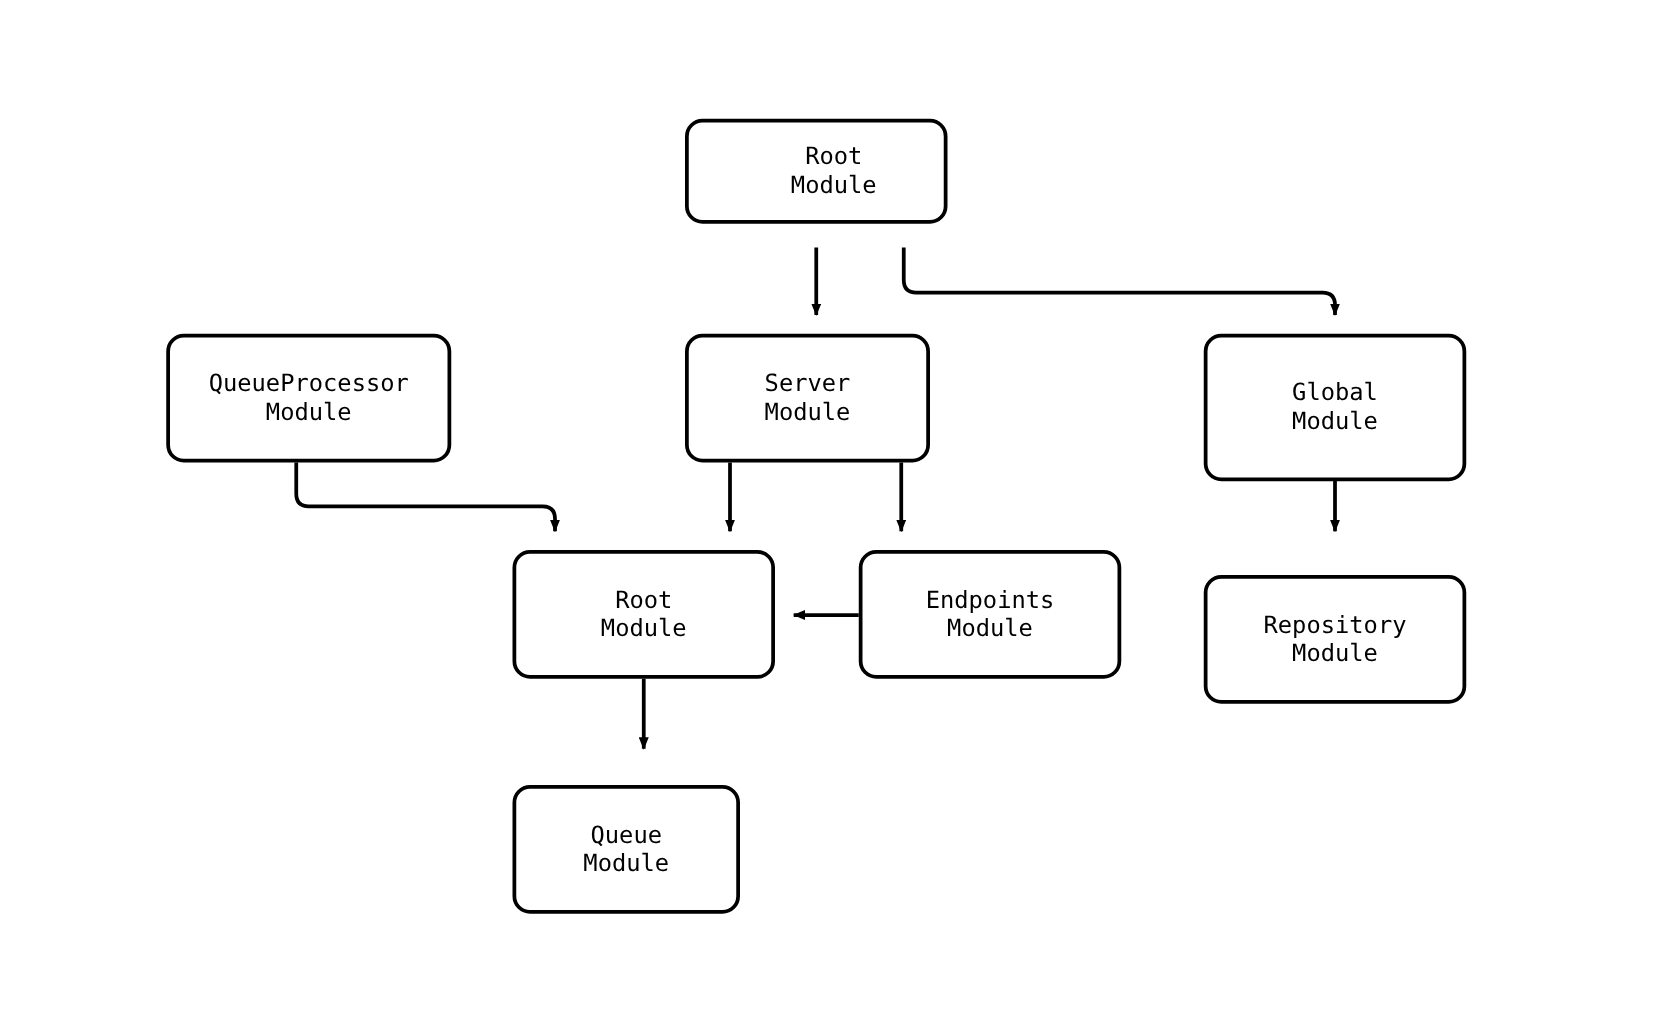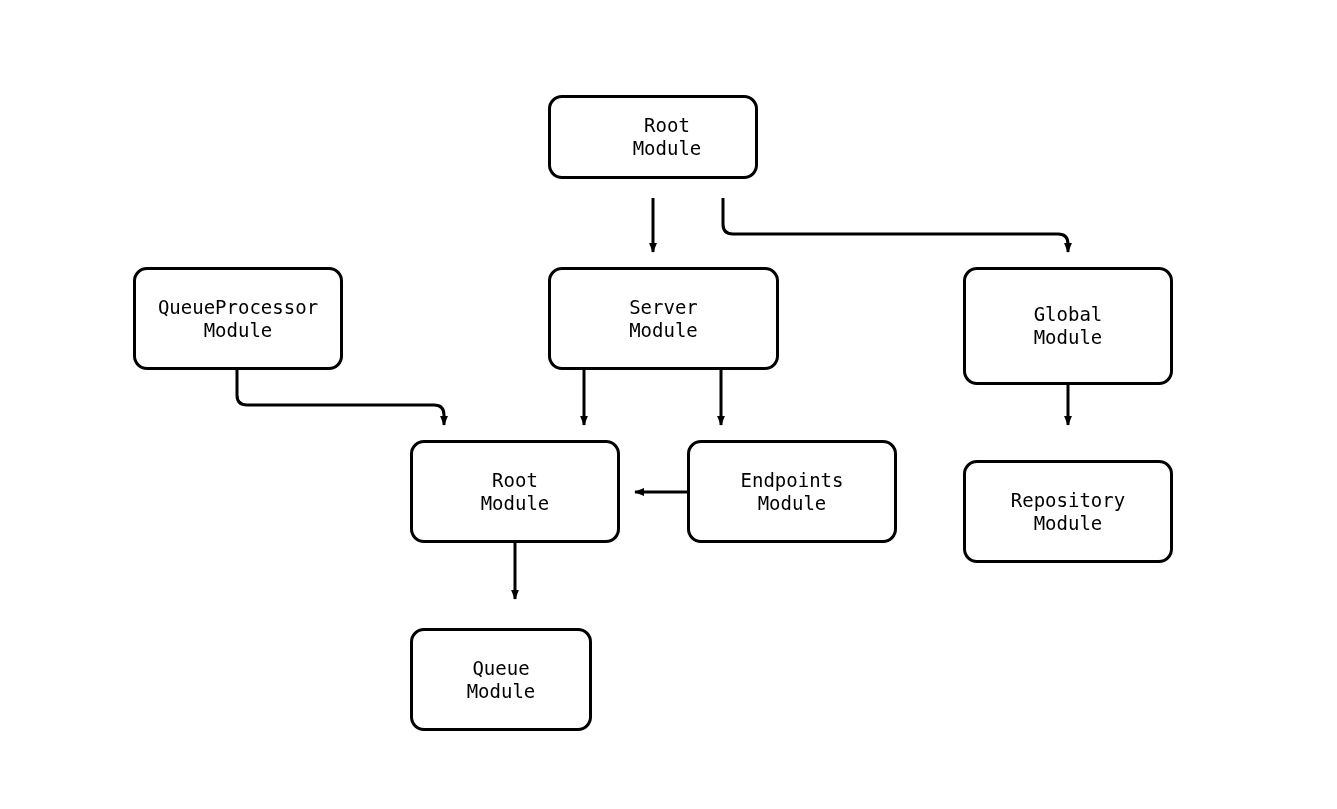--- a/index.html
+++ b/index.html
@@ -68,26 +68,26 @@
         <path d="M 1068 370 L 1068 425" marker-end="url(#arrowhead)"></path>
         <path d="M 515 543 L 515 599" marker-end="url(#arrowhead)"></path>
       </g>
   </svg>
 
   <div class="node" style="left: 548px; top: 95px; width: 210px; height: 84px; padding-left: 28px;">
     <span class="node-label">Root</span>
     <span class="node-label">Module</span>
   </div>
 
-  <div class="node" style="left: 133px; top: 267px; width: 210px; height: 103px;">
+  <div class="node" style="left: 133px; top: 267px; width: 228px; height: 103px;">
     <span class="node-label">QueueProcessor</span>
     <span class="node-label">Module</span>
   </div>
 
-  <div class="node" style="left: 548px; top: 267px; width: 231px; height: 103px;">
+  <div class="node" style="left: 548px; top: 267px; width: 196px; height: 103px;">
     <span class="node-label">Server</span>
     <span class="node-label">Module</span>
   </div>
 
   <div class="node" style="left: 963px; top: 267px; width: 210px; height: 118px;">
     <span class="node-label">Global</span>
     <span class="node-label">Module</span>
   </div>
 
   <div class="node" style="left: 410px; top: 440px; width: 210px; height: 103px;">

